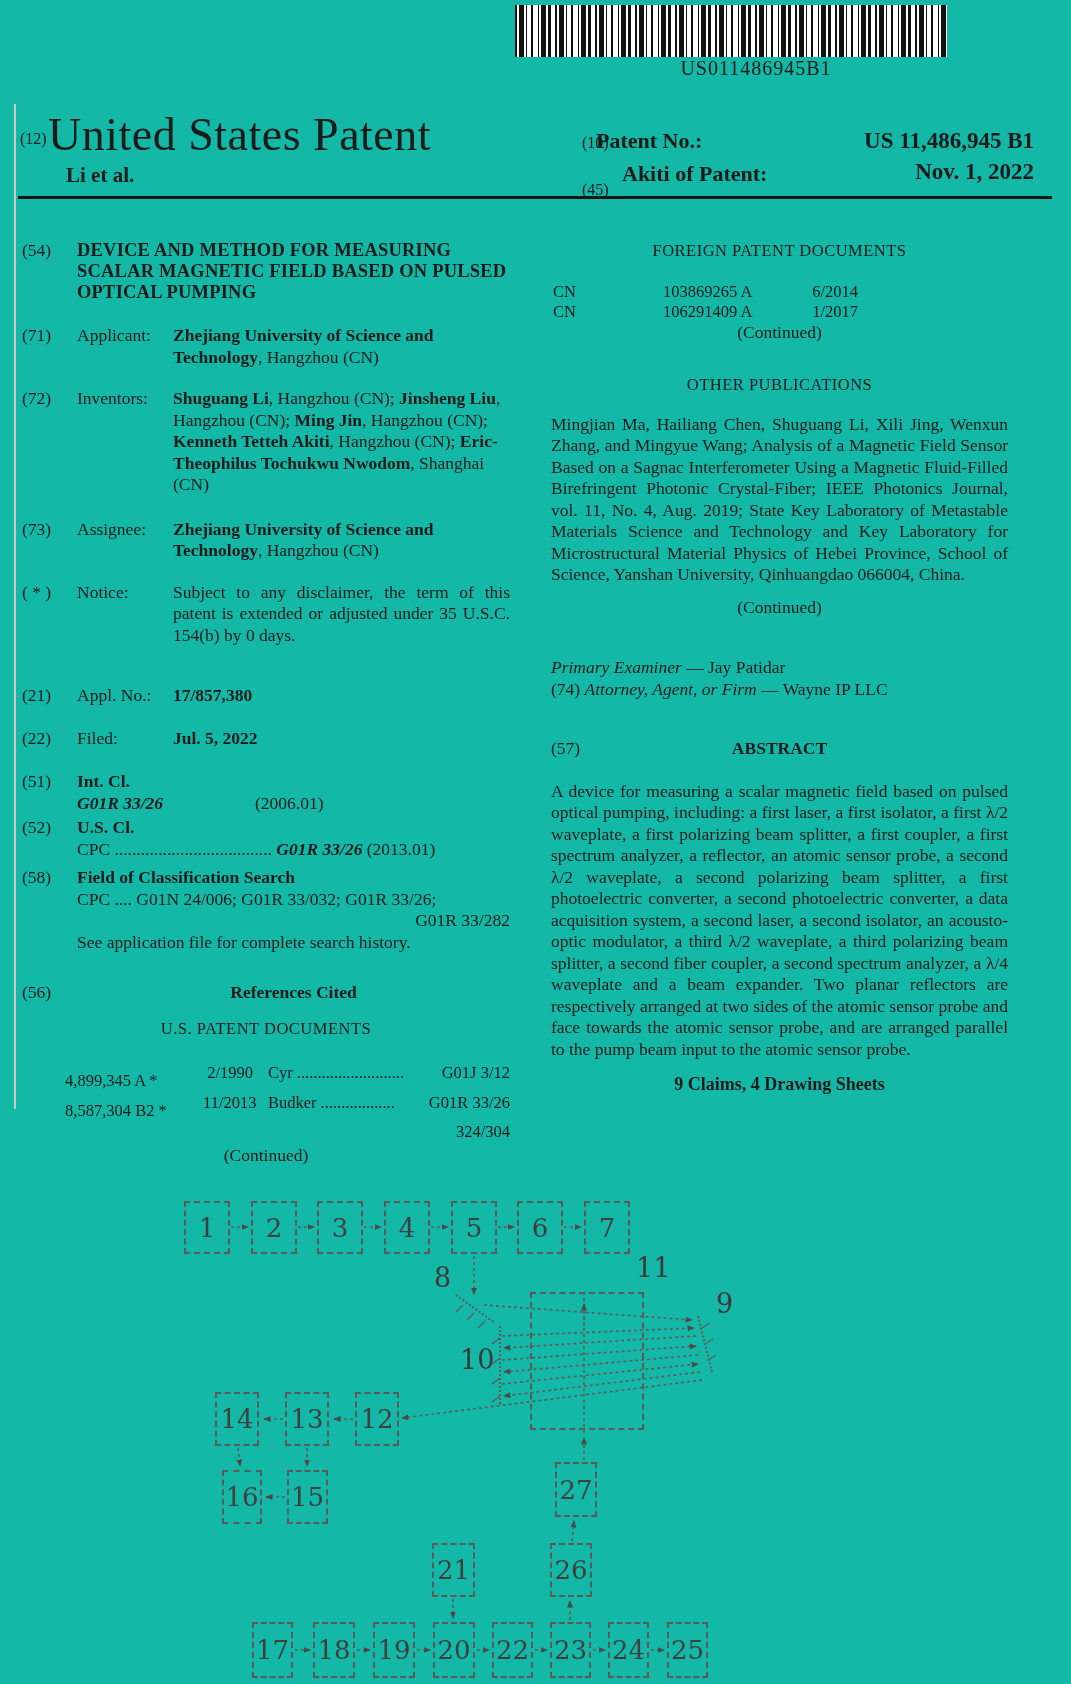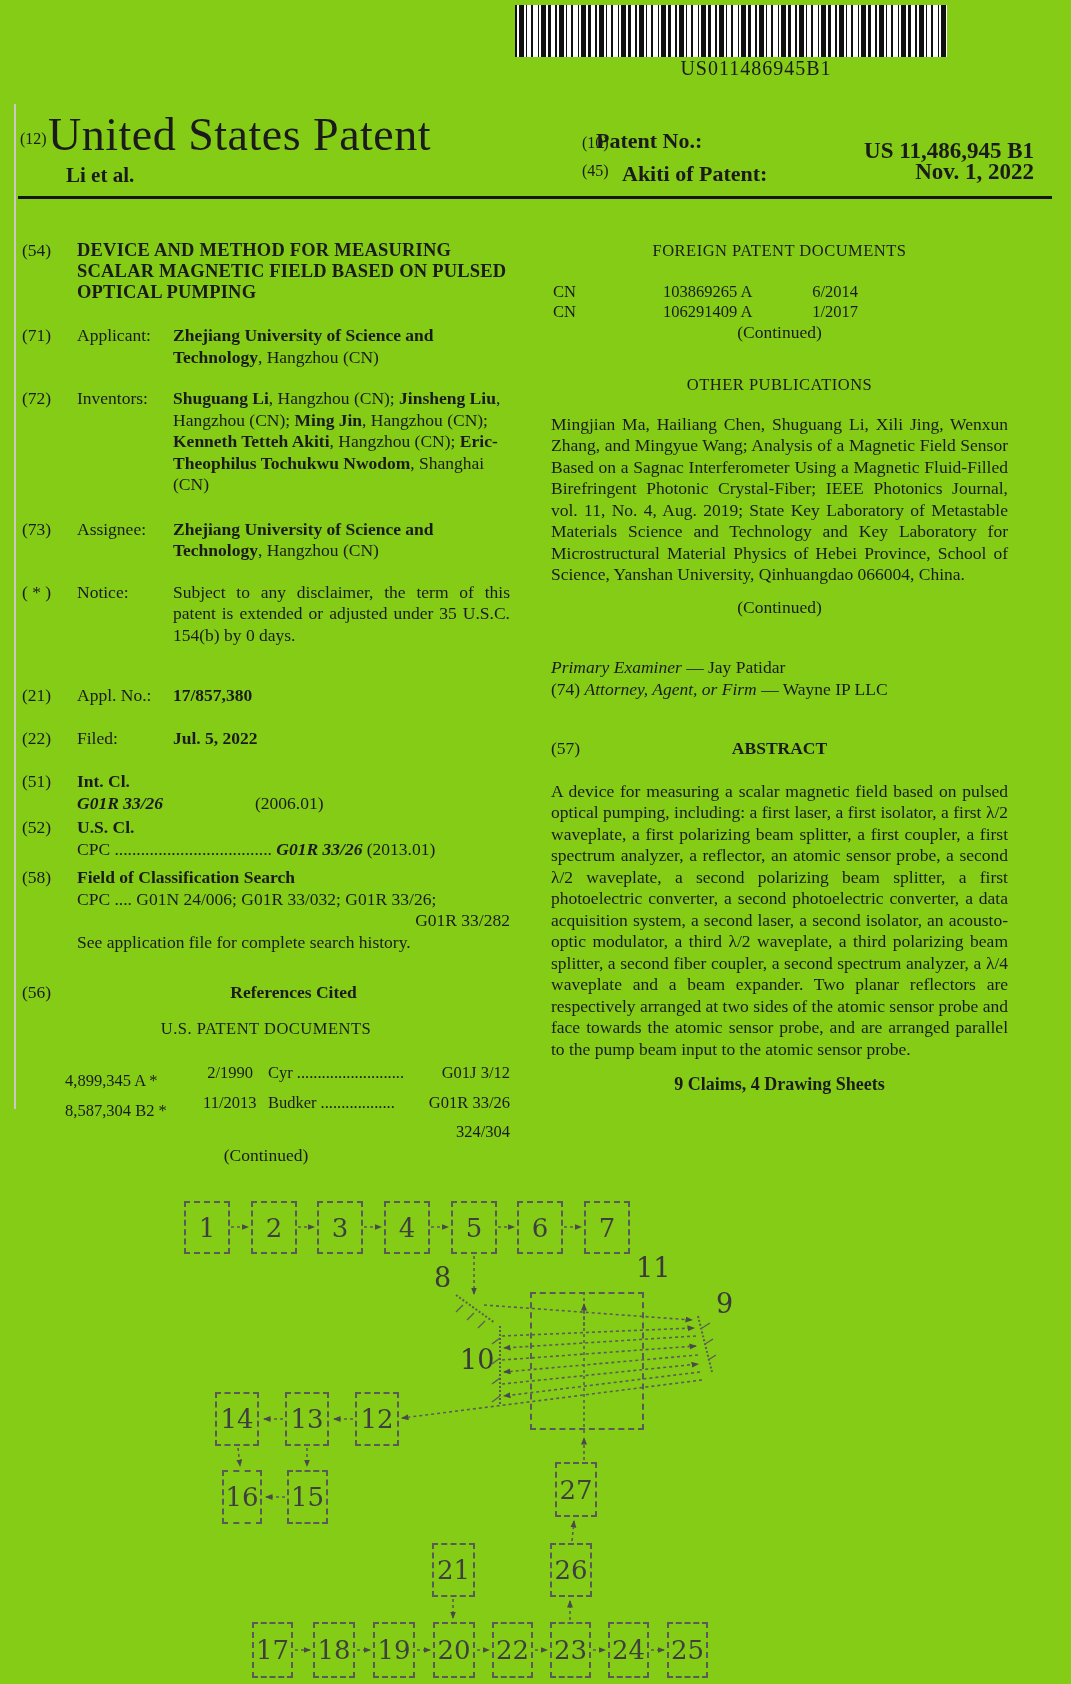--- a/index.html
+++ b/index.html
@@ -1,16 +1,16 @@
 <!DOCTYPE html>
 <html><head>
 <meta charset="utf-8">
 <style>
   html,body{margin:0;padding:0;background:#e8e8e6;}
-  .page{position:relative;width:1071px;height:1684px;margin:0 auto;background:#84cc16;
+  .page{position:relative;width:1071px;height:1684px;margin:0 auto;background:#14b8a6;
         font-family:"Liberation Serif",serif;color:#1b1b1b;overflow:hidden;}
   [data-interactable]{box-sizing:border-box;}
 
   
   .scan-edge{position:absolute;left:14px;top:104px;width:2px;height:1005px;background:#c9c9c5;}
   .barcode{position:absolute;left:515px;top:5px;width:432px;height:52px;
     background:repeating-linear-gradient(90deg,#101010 0 2px,#fff 2px 4px,#101010 4px 9px,#fff 9px 11px,
       #101010 11px 12px,#fff 12px 16px,#101010 16px 18px,#fff 18px 23px,#101010 23px 24px,#fff 24px 26px,
       #101010 26px 31px,#fff 31px 33px,#101010 33px 36px,#fff 36px 40px);}
   .barcode-text{position:absolute;left:540px;top:57px;width:432px;text-align:center;font-size:20px;letter-spacing:1px;}
@@ -71,23 +71,23 @@
 
   <div class="barcode" data-interactable="false"></div>
   <div class="barcode-text" data-interactable="false">US011486945B1</div>
 
   <div class="kind-num" data-interactable="false">(12)</div>
   <div class="us-patent" data-interactable="false">United States Patent</div>
   <div class="party" data-interactable="false">Li et al.</div>
 
   <div class="hr-num" style="left:582px;top:134px;" data-interactable="false">(10)</div>
   <div class="hr-lbl" style="left:596px;top:128px;" data-interactable="false">Patent No.:</div>
-  <div class="hr-val" style="top:138px;" data-interactable="false">US 11,486,945 B1</div>
-
-  <div class="hr-num" style="left:582px;top:162px;" data-interactable="false">(45)</div>
+  <div class="hr-val" style="top:128px;" data-interactable="false">US 11,486,945 B1</div>
+
+  <div class="hr-num" style="left:582px;top:181px;" data-interactable="false">(45)</div>
   <div class="hr-lbl" style="left:622px;top:161px;" data-interactable="false">Akiti of Patent:</div>
   <div class="hr-val" style="top:159px;" data-interactable="false">Nov. 1, 2022</div>
 
   <div class="rule" data-interactable="false"></div>
 
   <div class="colL" data-interactable="false">
 
     <div class="sec" style="margin-top:240px;" data-interactable="false">
       <span class="n" data-interactable="false">(54)</span>
       <span class="val title-val" data-interactable="false">DEVICE AND METHOD FOR MEASURING SCALAR MAGNETIC FIELD BASED ON PULSED OPTICAL PUMPING</span>

